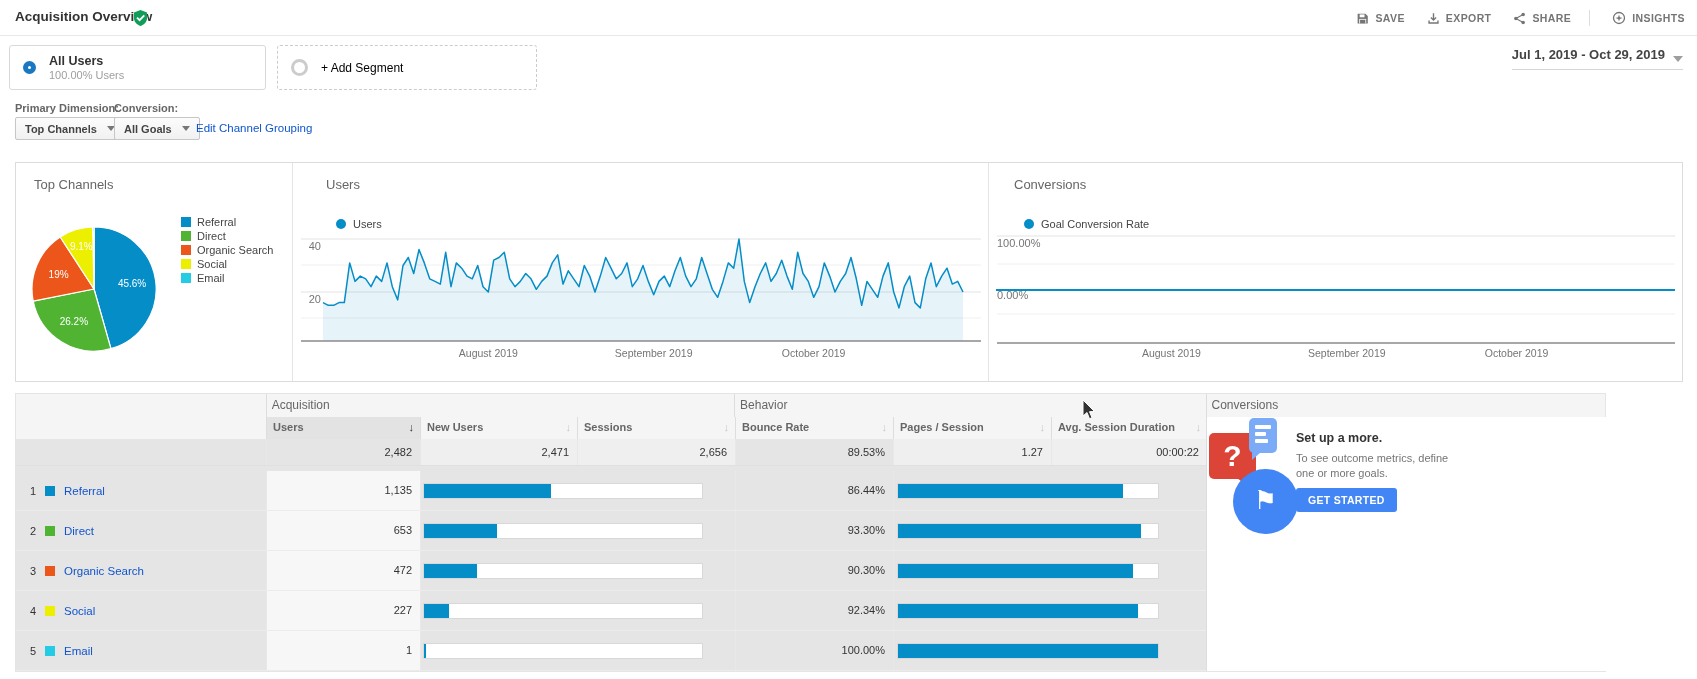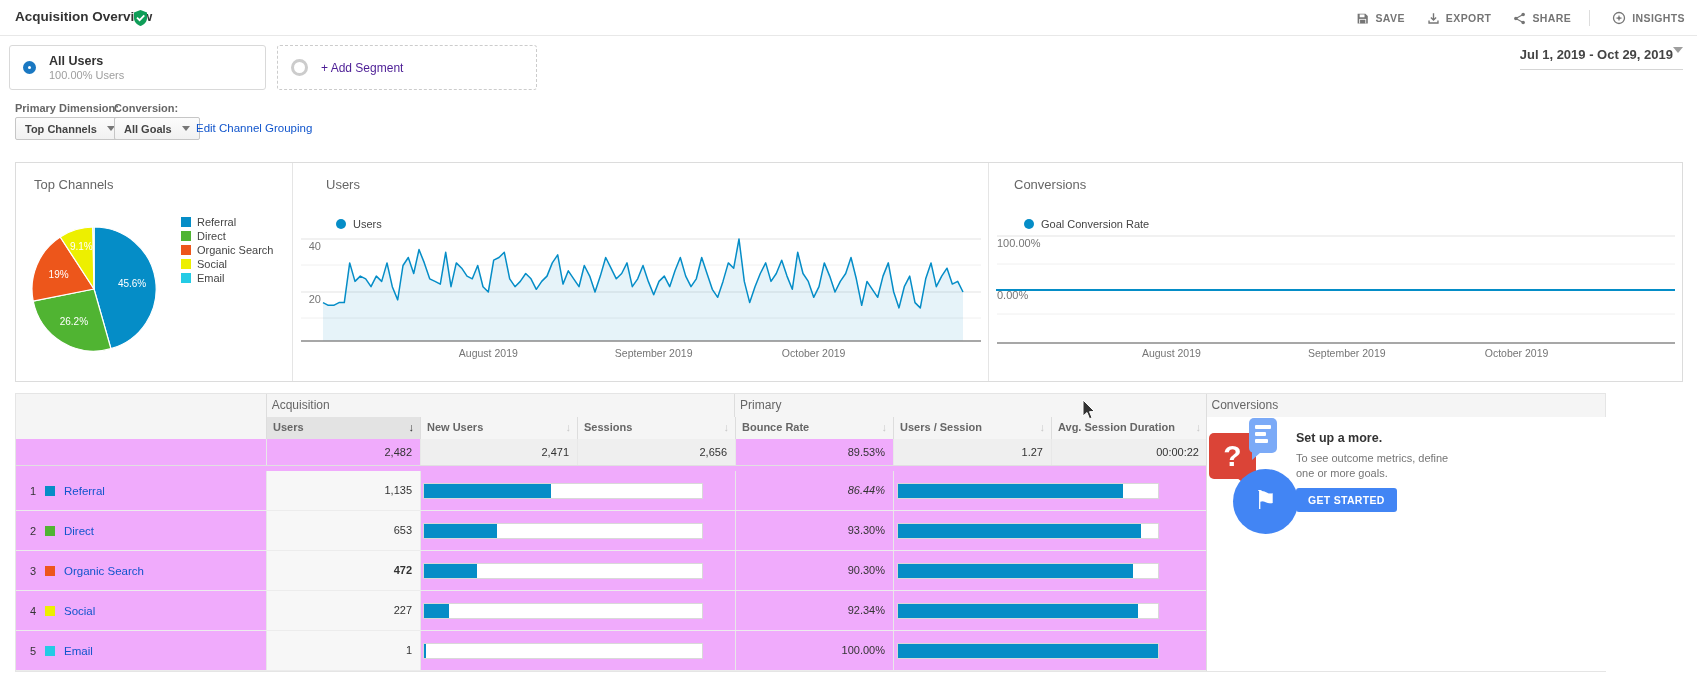--- a/index.html
+++ b/index.html
@@ -16,22 +16,22 @@
   .act-divider { width:1px; height:16px; background:#ddd; margin-left:18px; }
 
   
   .segrow { position:absolute; left:0; top:37px; width:100%; height:62px; background:#fff; }
   .seg-card { position:absolute; left:9px; top:8px; width:257px; height:45px; border:1px solid #d9d9d9; border-radius:3px; background:#fff; display:flex; align-items:center; padding-left:13px; gap:13px; cursor:pointer; }
   .seg-ring { width:13px; height:13px; border:5px solid #1a78c2; border-radius:50%; flex:none; }
   .seg-name { font-size:12.5px; font-weight:bold; color:#333; line-height:15px; }
   .seg-detail { font-size:11px; color:#9e9e9e; line-height:13px; }
   .seg-add { position:absolute; left:277px; top:8px; width:260px; height:45px; border:1px dashed #ccc; border-radius:3px; display:flex; align-items:center; padding-left:13px; gap:13px; cursor:pointer; }
   .add-ring { width:17px; height:17px; border:3px solid #ccc; border-radius:50%; flex:none; }
-  .seg-add-label { font-size:12px; color:#4c1d95; }
-  .date-box { position:absolute; right:14px; top:10px; padding-bottom:7px; border-bottom:1px solid #d5d5d5; display:flex; align-items:flex-start; cursor:pointer; }
+  .seg-add-label { font-size:12px; color:#000000; }
+  .date-box { position:absolute; right:14px; top:10px; padding-bottom:7px; border-bottom:1px solid #d5d5d5; display:flex; align-items:flex-end; gap:8px; cursor:pointer; }
   .date-text { font-size:13px; font-weight:bold; color:#444; }
   .caret-down { width:0; height:0; border-left:5px solid transparent; border-right:5px solid transparent; border-top:6px solid #9e9e9e; }
 
   
   .ctrlrow { position:absolute; left:0; top:99px; width:100%; height:52px; background:#fff; }
   .dimlabel { position:absolute; top:3px; font-size:11px; font-weight:bold; color:#666; }
   .dropbtn { position:absolute; top:18px; height:23px; border:1px solid #c6c6c6; border-radius:2px; background:linear-gradient(#fcfcfc,#f1f1f1); display:flex; align-items:center; padding:0 9px; gap:10px; font-size:11px; font-weight:bold; color:#444; cursor:pointer; }
   .btn-caret { width:0; height:0; border-left:4px solid transparent; border-right:4px solid transparent; border-top:5px solid #777; }
   .editlink { position:absolute; left:196px; top:23px; font-size:11.5px; color:#1155cc; cursor:pointer; }
 
@@ -45,21 +45,21 @@
   .chart-legend { position:absolute; top:55px; display:flex; align-items:center; gap:7px; font-size:11px; color:#444; }
   .legend-dot { width:10px; height:10px; border-radius:50%; background:#058dc7; }
   .ylab { position:absolute; font-size:11px; color:#757575; }
   .xlab { position:absolute; top:184px; transform:translateX(-50%); font-size:10.5px; color:#757575; white-space:nowrap; }
   .chart-svg { position:absolute; left:0; top:0; }
   #pie-legend { position:absolute; left:165px; top:52px; }
   .pleg-item { display:flex; align-items:center; gap:6px; height:14px; font-size:11px; color:#444; }
   .pleg-sq { width:10px; height:10px; flex:none; }
 
   
-  .tablecard { position:absolute; left:15px; top:393px; width:1591px; background:#f0abfc; border:1px solid #e5e5e5; }
+  .tablecard { position:absolute; left:15px; top:393px; width:1591px; background:#e5e5e5; border:1px solid #e5e5e5; }
   .t-group { display:flex; height:23px; background:#f5f5f5; }
   .tg-cell { font-size:12px; color:#666; line-height:23px; padding-left:5px; border-left:1px solid #ddd; }
   .tg-cell:first-child { border-left:none; }
   .t-head { display:flex; height:22px; background:#f5f5f5; }
   .th { font-size:11px; font-weight:bold; color:#666; line-height:21px; padding:0 6px; border-left:1px solid #ddd; display:flex; justify-content:space-between; cursor:pointer; }
   .th:first-child { border-left:none; cursor:default; }
   .th.sorted { background:#e3e3e3; }
   .arrow-dark { color:#333; font-weight:normal; }
   .arrow-light { color:#c9c9c9; font-weight:normal; }
   .t-totals { display:flex; height:27px; border-bottom:1px solid #e0e0e0; }
@@ -265,21 +265,21 @@
           <div class="xlab" style="left: 357.817px;">September 2019</div>
           <div class="xlab" style="left: 527.567px;">October 2019</div>
         </div>
     </div>
   </div>
 
   <div class="tablecard">
     <div class="t-group" id="t-group">
         <div class="tg-cell" style="width: 250px;"></div>
         <div class="tg-cell" style="width: 469px;">Acquisition</div>
-        <div class="tg-cell" style="width: 472px;">Primary</div>
+        <div class="tg-cell" style="width: 472px;">Behavior</div>
         <div class="tg-cell" style="width: 400px;">Conversions</div>
       </div>
     <div class="t-head" id="t-head">
         <div class="th" style="width: 250px;"></div>
         <div class="th sorted" style="width: 154px;">
           <span>Users</span>
           <span class="arrow-dark">↓</span>
         </div>
         <div class="th" style="width: 157px;">
           <span>New Users</span>
@@ -287,21 +287,21 @@
         </div>
         <div class="th" style="width: 158px;">
           <span>Sessions</span>
           <span class="arrow-light">↓</span>
         </div>
         <div class="th" style="width: 158px;">
           <span>Bounce Rate</span>
           <span class="arrow-light">↓</span>
         </div>
         <div class="th" style="width: 158px;">
-          <span>Users / Session</span>
+          <span>Pages / Session</span>
           <span class="arrow-light">↓</span>
         </div>
         <div class="th" style="width: 156px;">
           <span>Avg. Session Duration</span>
           <span class="arrow-light">↓</span>
         </div>
       </div>
     <div class="t-totals" id="t-totals">
         <div class="tt-cell" style="width: 250px;"></div>
         <div class="tt-cell" style="width: 154px;">2,482</div>
@@ -318,21 +318,21 @@
             <span class="td-rank">1</span>
             <span class="td-sq" style="background: rgb(5, 141, 199);"></span>
             <span class="td-link">Referral</span>
           </div>
           <div class="td-num td-users" style="width: 154px;">1,135</div>
           <div class="td-barcell" style="width: 315px;">
             <div class="barbox" style="left: 2px; width: 280px;">
               <div class="barfill" style="width: 45.73%;"></div>
             </div>
           </div>
-          <div class="td-num" style="width: 158px; font-style: italic;">86.44%</div>
+          <div class="td-num" style="width: 158px;">86.44%</div>
           <div class="td-barcell" style="width: 314px;">
             <div class="barbox" style="left: 3px; width: 262px;">
               <div class="barfill" style="width: 86.44%;"></div>
             </div>
           </div>
         </div>
         <div class="t-row">
           <div class="td-label" style="width: 250px;">
             <span class="td-rank">2</span>
             <span class="td-sq" style="background: rgb(80, 180, 50);"></span>
@@ -350,21 +350,21 @@
               <div class="barfill" style="width: 93.3%;"></div>
             </div>
           </div>
         </div>
         <div class="t-row">
           <div class="td-label" style="width: 250px;">
             <span class="td-rank">3</span>
             <span class="td-sq" style="background: rgb(237, 86, 27);"></span>
             <span class="td-link">Organic Search</span>
           </div>
-          <div class="td-num td-users" style="width: 154px; font-weight: bold;">472</div>
+          <div class="td-num td-users" style="width: 154px;">472</div>
           <div class="td-barcell" style="width: 315px;">
             <div class="barbox" style="left: 2px; width: 280px;">
               <div class="barfill" style="width: 19.02%;"></div>
             </div>
           </div>
           <div class="td-num" style="width: 158px;">90.30%</div>
           <div class="td-barcell" style="width: 314px;">
             <div class="barbox" style="left: 3px; width: 262px;">
               <div class="barfill" style="width: 90.3%;"></div>
             </div>

